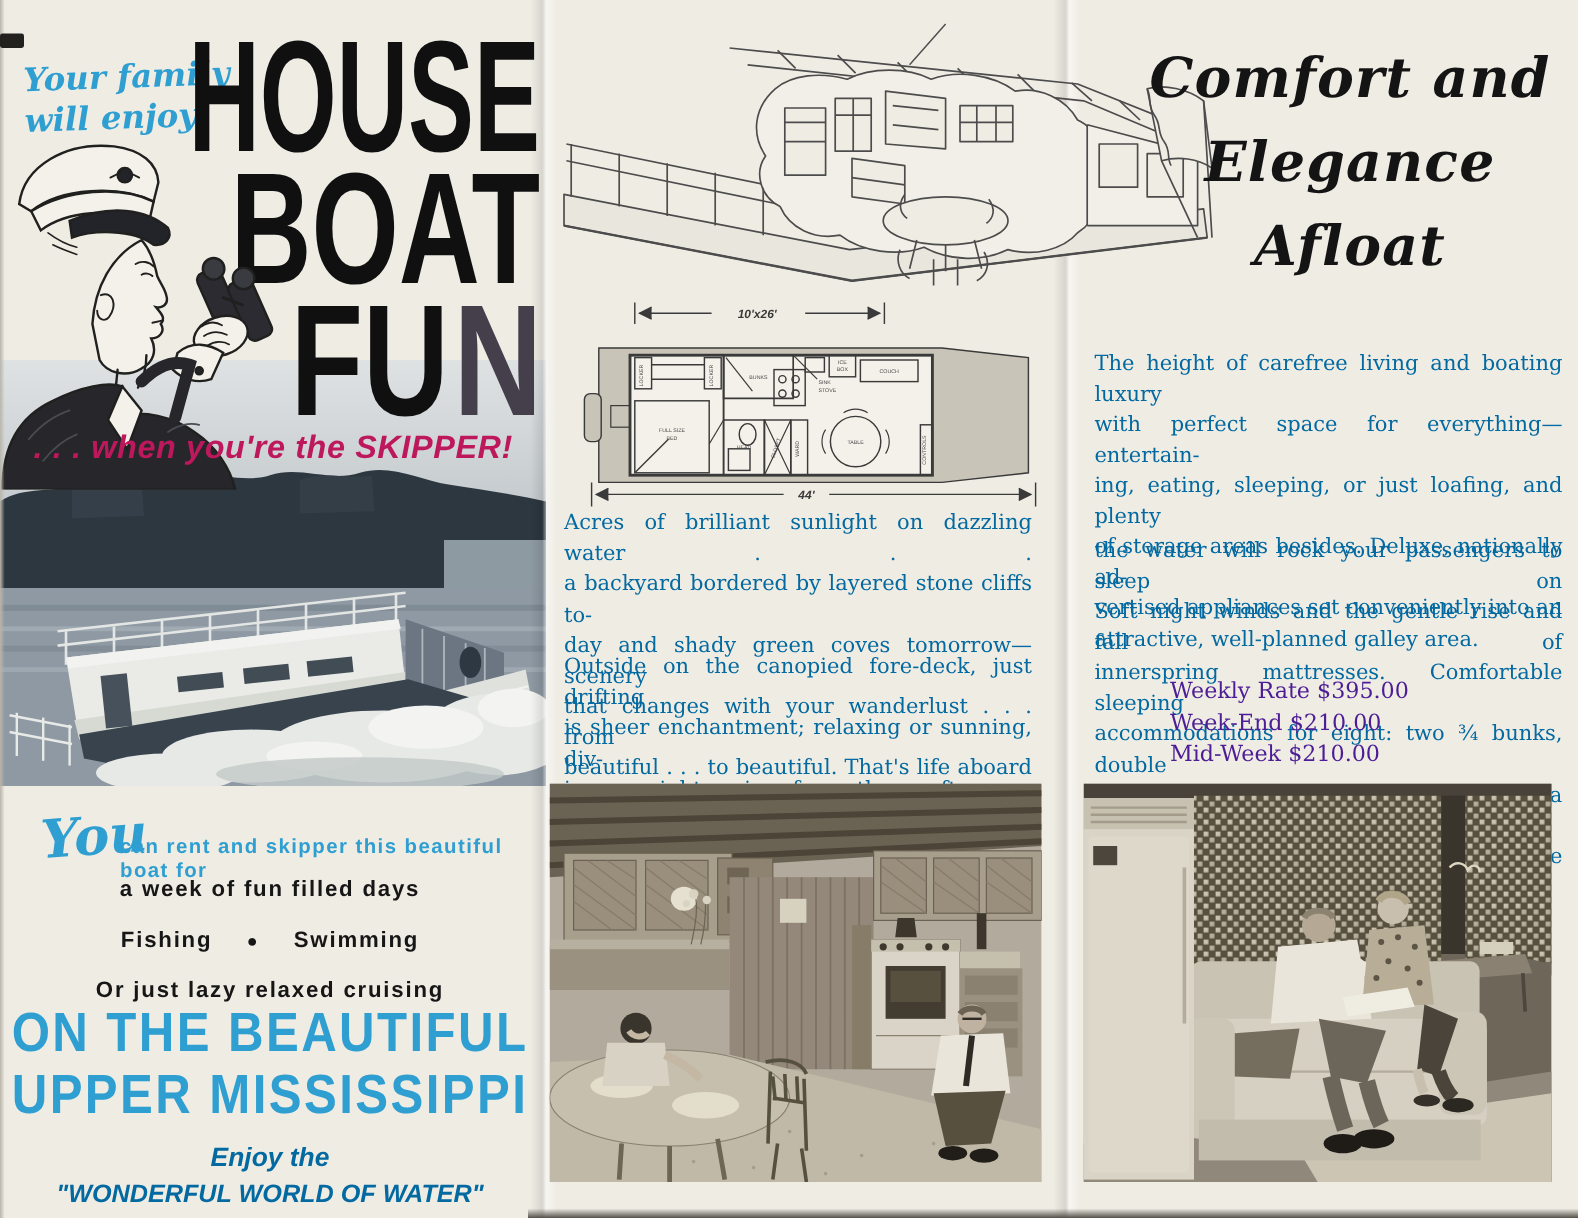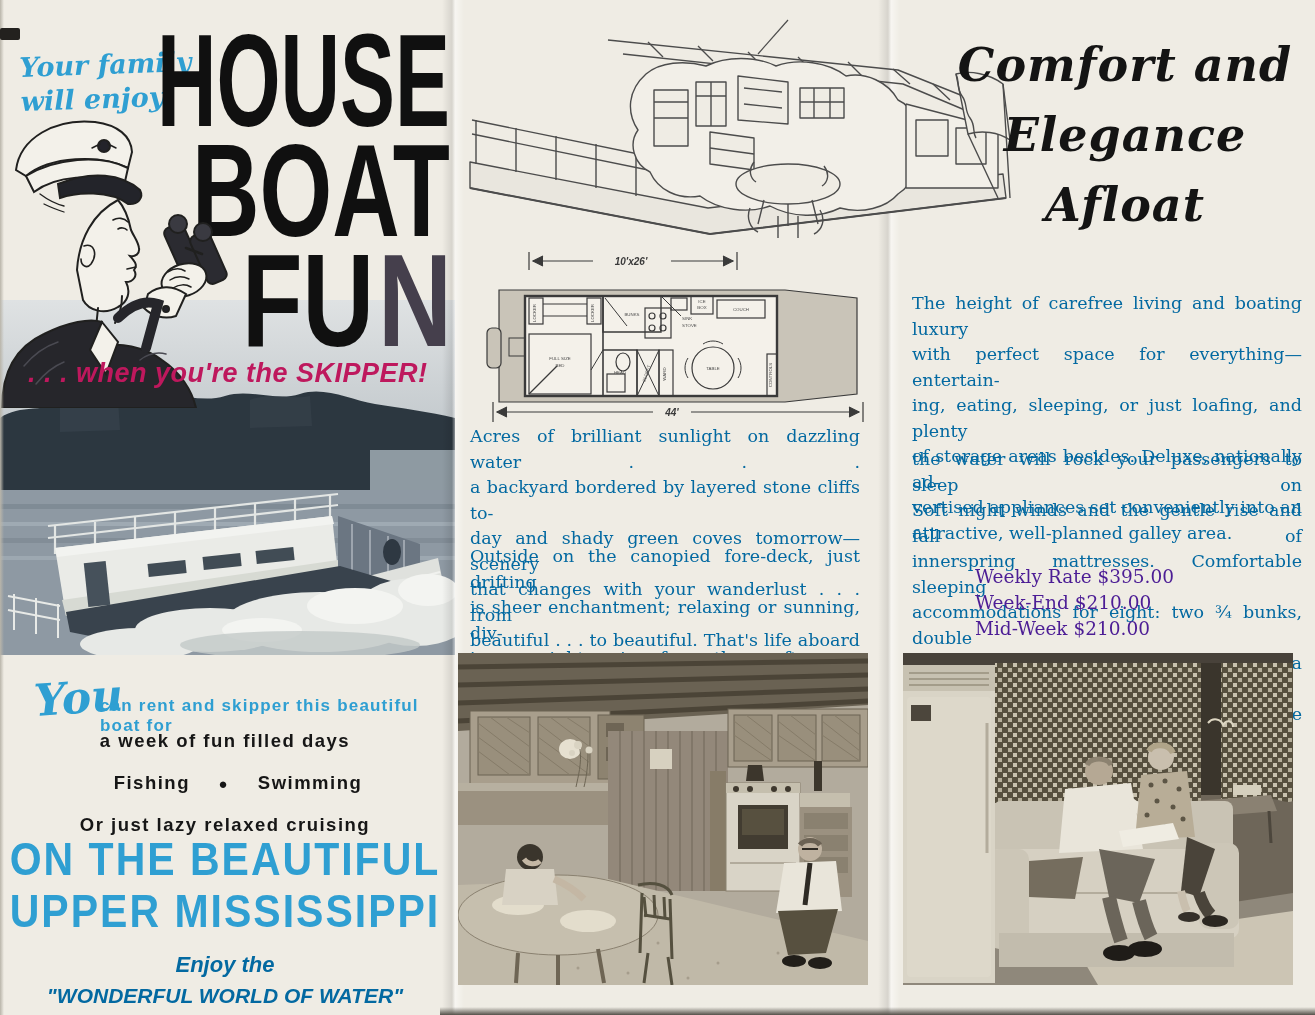--- a/index.html
+++ b/index.html
@@ -170,21 +170,21 @@
         <path d="M24,258 C34,246 46,238 58,234 M36,276 C44,266 54,258 64,254" stroke="#4a4a52" stroke-width="1.5"></path>
         <path d="M140,252 C148,246 158,244 166,246" stroke="#4a4a52" stroke-width="1.5"></path>
       </g>
     </svg>
 
     <div class="abs skipper" style="left:28px;top:358px;">. . . when you're the SKIPPER!</div>
 
     <div class="abs rent-you" style="left:34px;top:672px;transform:rotate(-4deg);">You</div>
     <div class="abs centerline" style="left:0;top:730px;font-weight:bold;">a week of fun filled days</div>
     <div class="abs rent-rest" style="left:100px;top:696px;">can rent and skipper this beautiful boat for</div>
-    <div class="abs centerline" style="left:0;top:772px;font-weight:bold;padding-left:13px;">
+    <div class="abs centerline" style="left:0;top:772px;font-weight:bold;">
       <span>Fishing</span>
       <span style="padding:0 22px;font-size:15px;">●</span>
       <span>Swimming</span>
     </div>
     <div class="abs centerline" style="left:0;top:814px;font-weight:bold;">Or just lazy relaxed cruising</div>
     <div class="abs loc" style="left:0;top:834px;">ON THE BEAUTIFUL</div>
     <div class="abs loc" style="left:0;top:886px;">UPPER MISSISSIPPI</div>
     <div class="abs enjoy" style="left:0;top:952px;font-size:22px;">Enjoy the</div>
     <div class="abs enjoy" style="left:0;top:984px;">"WONDERFUL WORLD OF WATER"</div>
   </section>

